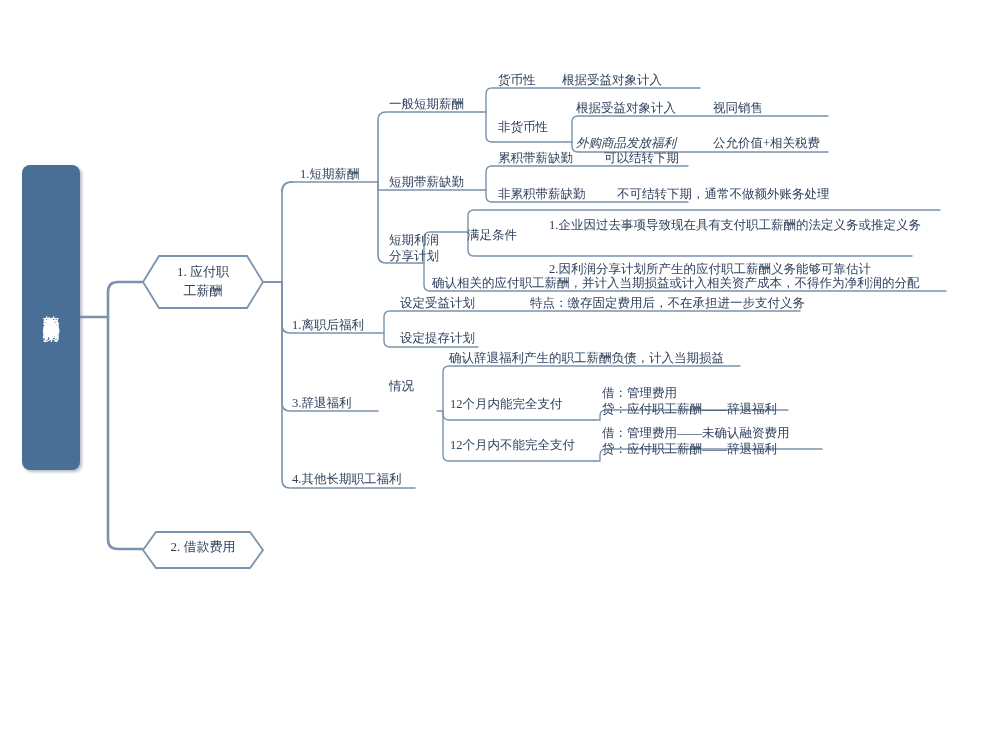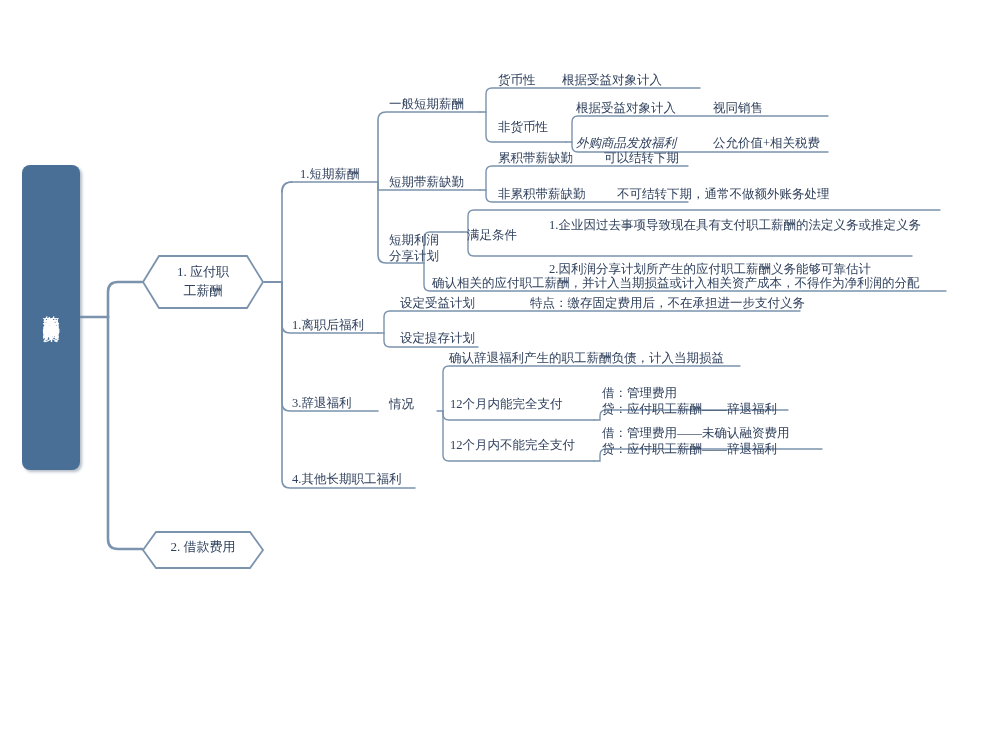--- a/index.html
+++ b/index.html
@@ -149,21 +149,21 @@
 
   <div class="lbl" style="left:549px;top:226px;margin-top:35px;">2.因利润分享计划所产生的应付职工薪酬义务能够可靠估计</div>
 
   <div class="lbl" style="left:432px;top:275px;">确认相关的应付职工薪酬，并计入当期损益或计入相关资产成本，不得作为净利润的分配</div>
 
   <div class="lbl" style="left:400px;top:295px;">设定受益计划</div>
   <div class="lbl" style="left:530px;top:295px;">特点：缴存固定费用后，不在承担进一步支付义务</div>
 
   <div class="lbl" style="left:400px;top:330px;">设定提存计划</div>
 
-  <div class="lbl" style="left:389px;top:396px;">情况</div>
+  <div class="lbl" style="left:389px;top:378px;">情况</div>
 
   <div class="lbl" style="left:449px;top:350px;text-align:right;">确认辞退福利产生的职工薪酬负债，计入当期损益</div>
 
   <div class="lbl" style="left:450px;top:396px;">12个月内能完全支付</div>
   <div class="lbl tight" style="left:602px;top:386px;white-space:pre-line;">借：管理费用
         贷：应付职工薪酬——辞退福利</div>
 
   <div class="lbl" style="left:450px;top:437px;">12个月内不能完全支付</div>
   <div class="lbl tight" style="left:602px;top:426px;white-space:pre-line;">借：管理费用——未确认融资费用
         贷：应付职工薪酬——辞退福利</div>

